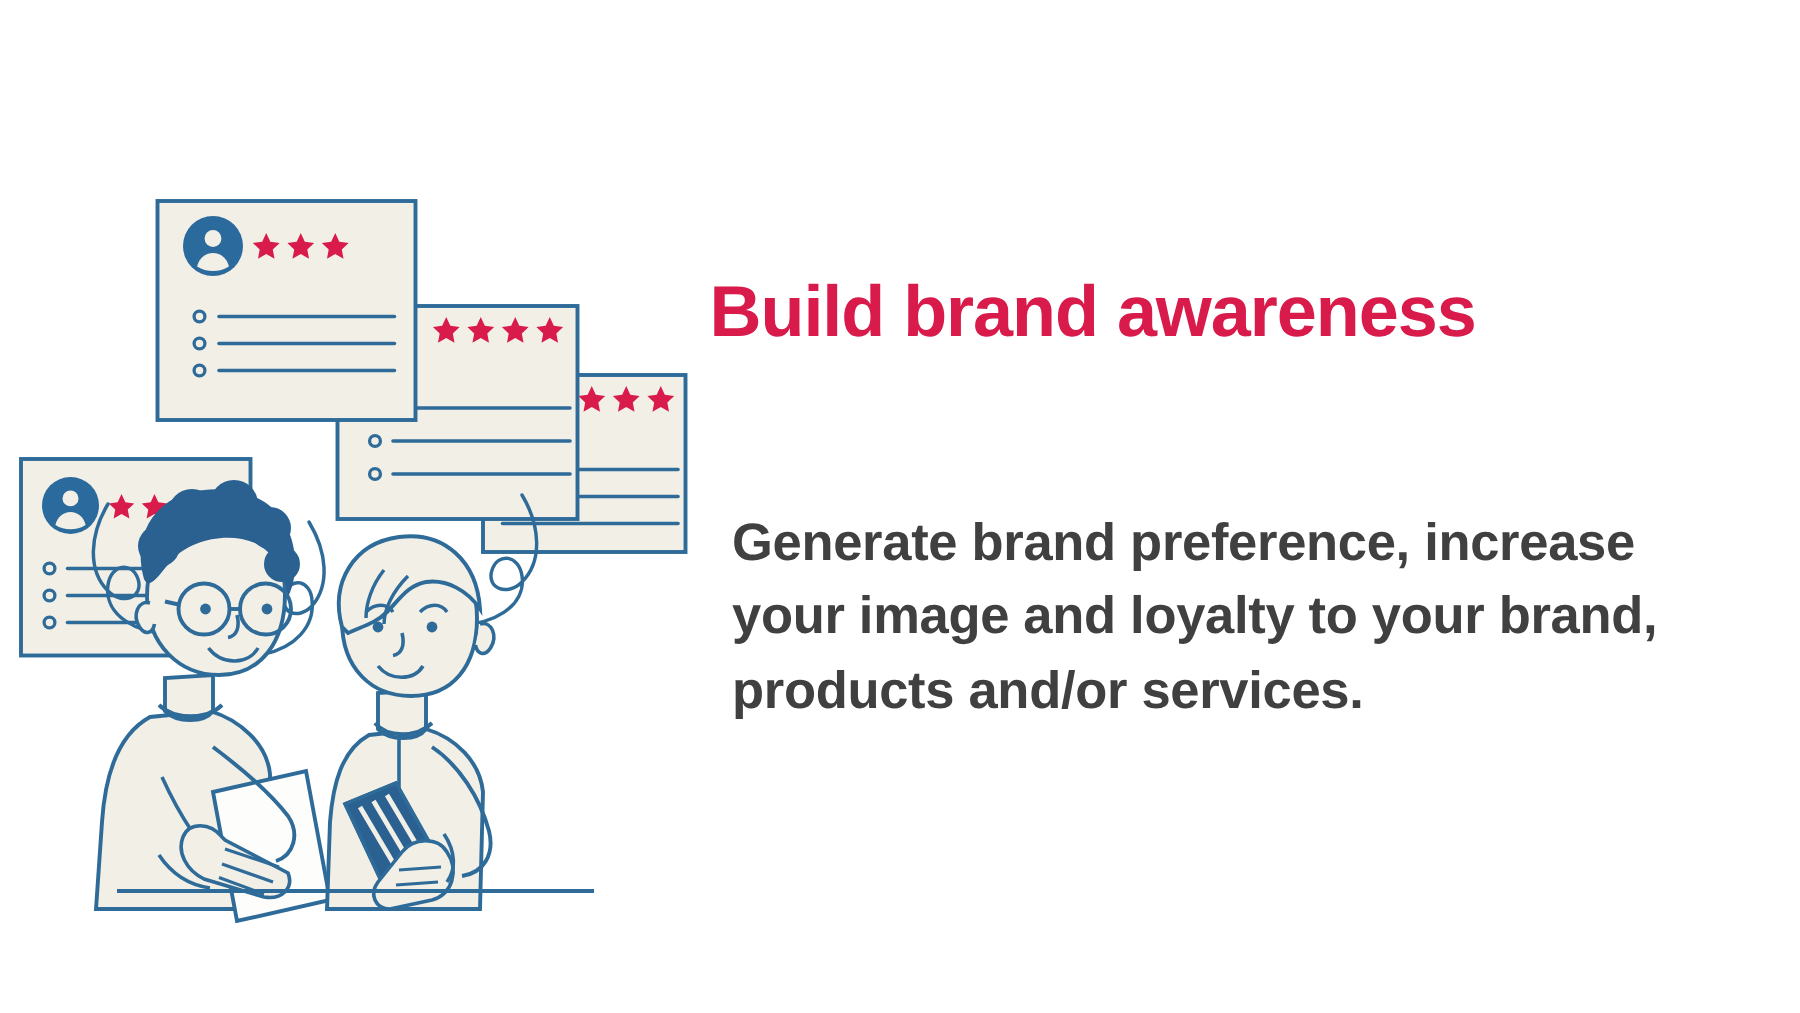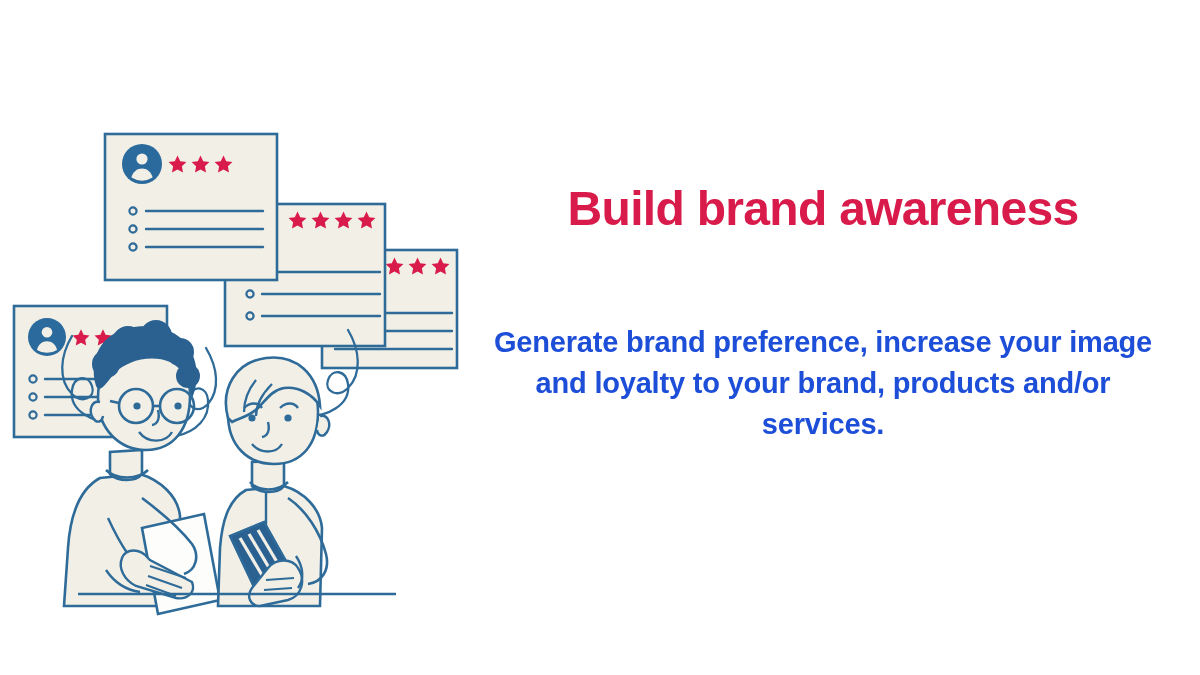--- a/index.html
+++ b/index.html
@@ -11,21 +11,20 @@
     width: 1200px;
     height: 675px;
     overflow: hidden;
     font-family: "Liberation Sans", sans-serif;
   }
   .slide {
     position: relative;
     width: 1200px;
     height: 675px;
     background: #ffffff;
-    text-align: center;
   }
 
   
   .illustration {
     position: absolute;
     left: 0px;
     top: 118px;
     width: 460px;
     height: 500px;
   }
@@ -46,28 +45,28 @@
     margin: 0;
     font-family: "Liberation Sans", sans-serif;
     font-size: 48px;
     font-weight: bold;
     line-height: 1.12;
     letter-spacing: -0.7px;
     color: #d81b4a;
     white-space: nowrap;
   }
   .subcopy {
-    margin: 0;
+    margin: 15px;
     padding-top: 86px;
     font-family: "Liberation Sans", sans-serif;
-    font-size: 29px;
+    font-size: 35px;
     font-weight: bold;
     line-height: 1.42;
     letter-spacing: -0.2px;
-    color: #1d4ed8;
+    color: #404040;
     max-width: 700px;
   }
 </style>
 </head>
 <body>
 
 <div class="slide">
 
   <div class="illustration">
     <svg viewBox="0 0 460 500" xmlns="http://www.w3.org/2000/svg">

